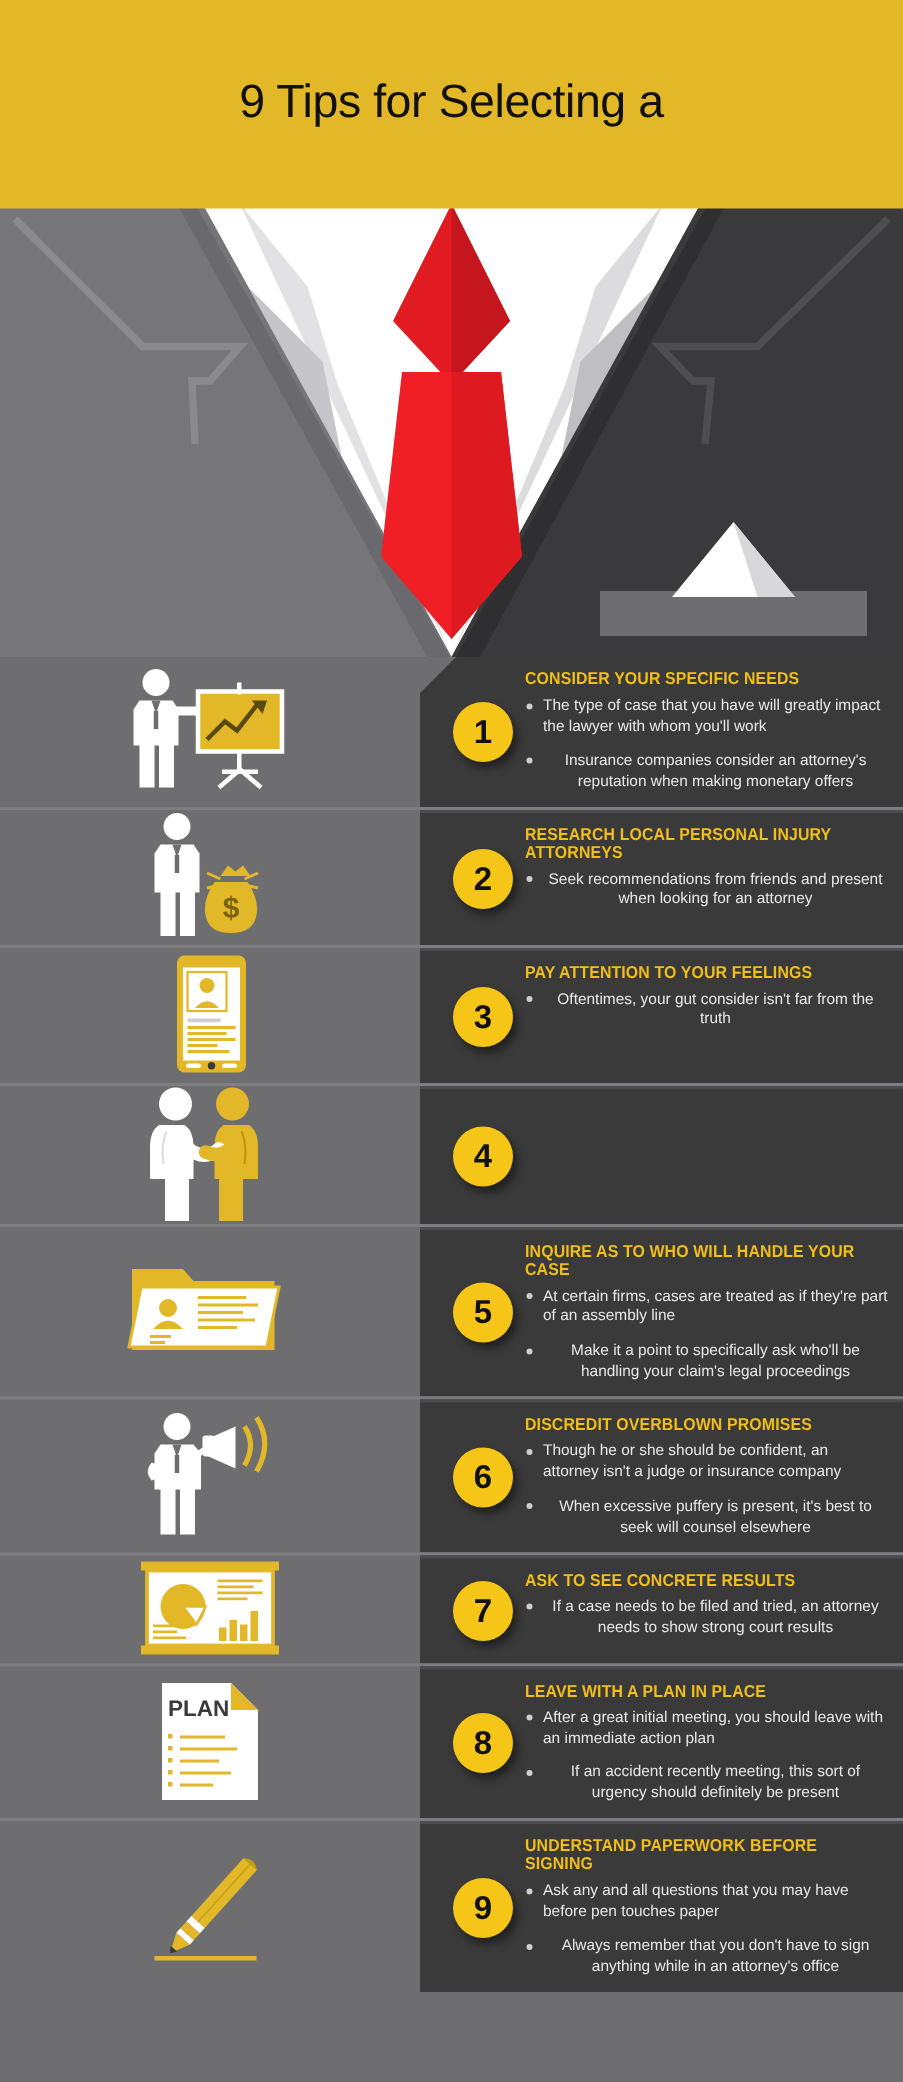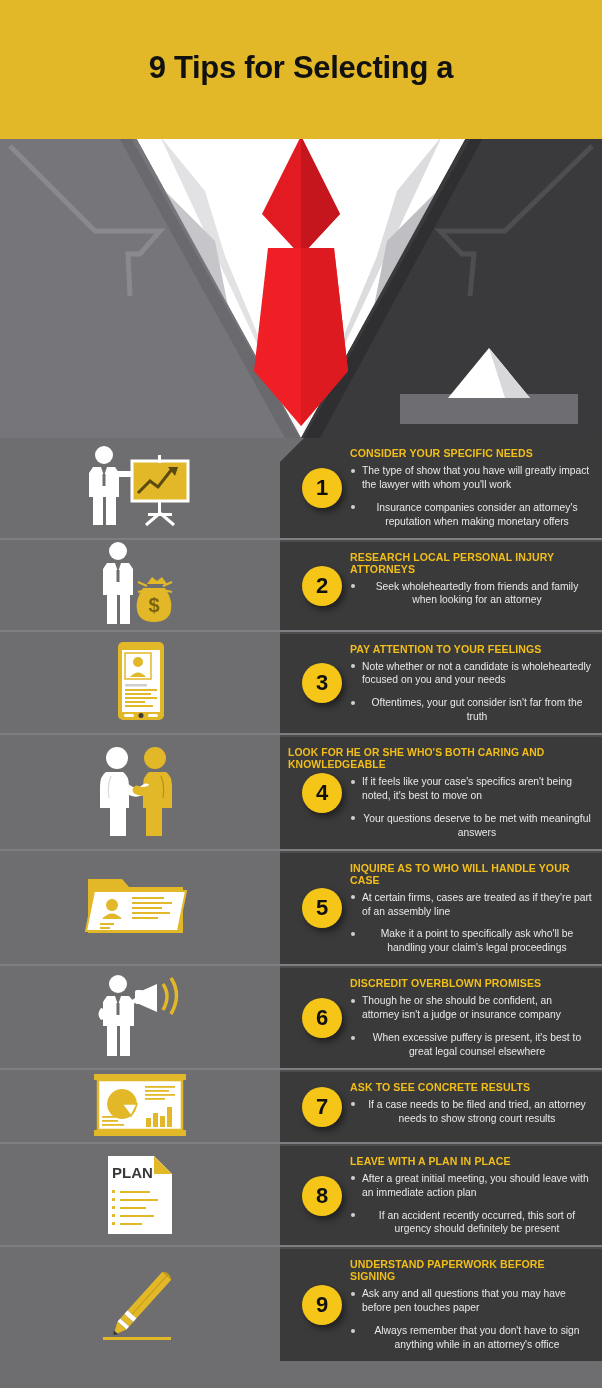--- a/index.html
+++ b/index.html
@@ -2,21 +2,21 @@
 <html><head>
 <meta charset="utf-8">
 <style>
   html,body{margin:0;padding:0;background:#fff;}
   body{font-family:"Liberation Sans",sans-serif;}
   .page{position:relative;width:602px;height:1388px;overflow:hidden;background:#6E6E70;}
 
   
   .header{position:relative;width:602px;height:136px;background:#E2B828;
           display:flex;flex-direction:column;align-items:center;justify-content:center;}
-  .header h1{margin:0;color:#111;font-weight:bold;font-size:31px;line-height:1.24;
+  .header h1{margin:0;color:#111;font-weight:normal;font-size:31px;line-height:1.24;
              text-align:center;letter-spacing:-0.3px;}
   .header h1 .l2{display:block;}
 
   
   .hero{position:relative;width:602px;height:302px;background:#76767A;overflow:hidden;}
   .hero svg{display:block;}
 
   
   .tips{position:relative;width:602px;}
   .row{position:relative;display:flex;background:#6E6E70;border-top:2px solid #7E7E82;}
@@ -118,21 +118,21 @@
         </svg>
       </div>
       <div class="txtcol">
         <div class="notch"></div>
         <div class="numwrap">
           <div class="num">1</div>
         </div>
         <div class="body">
           <p class="head">CONSIDER YOUR SPECIFIC NEEDS</p>
           <ul>
-            <li>The type of show that you have will greatly impact the lawyer with whom you'll work</li>
+            <li>The type of case that you have will greatly impact the lawyer with whom you'll work</li>
             <li>Insurance companies consider an attorney's reputation when making monetary offers</li>
           </ul>
         </div>
       </div>
     </div>
 
     <div class="row">
       <div class="iconcol">
         <svg width="110" height="90" viewBox="0 0 110 90">
           <circle cx="33" cy="11" r="9" fill="#fff"></circle>
@@ -147,21 +147,21 @@
           <text x="69" y="72" font-family="Liberation Sans, sans-serif" font-size="20" font-weight="bold" fill="#7B6312" text-anchor="middle">$</text>
         </svg>
       </div>
       <div class="txtcol">
         <div class="numwrap">
           <div class="num">2</div>
         </div>
         <div class="body">
           <p class="head">RESEARCH LOCAL PERSONAL INJURY ATTORNEYS</p>
           <ul>
-            <li>Seek wholeheartedly from friends and family when looking for an attorney</li>
+            <li>Seek recommendations from friends and present when looking for an attorney</li>
           </ul>
         </div>
       </div>
     </div>
 
     <div class="row">
       <div class="iconcol">
         <svg width="90" height="90" viewBox="0 0 90 90">
           <rect x="23" y="5" width="46" height="78" rx="5" fill="#E2B828"></rect>
           <rect x="27" y="13" width="38" height="62" fill="#fff"></rect>
@@ -179,21 +179,20 @@
           <circle cx="46" cy="78.5" r="2.5" fill="#3A3A3A"></circle>
         </svg>
       </div>
       <div class="txtcol">
         <div class="numwrap">
           <div class="num">3</div>
         </div>
         <div class="body">
           <p class="head">PAY ATTENTION TO YOUR FEELINGS</p>
           <ul>
-            <li>Note whether or not a candidate is wholeheartedly focused on you and your needs</li>
             <li>Oftentimes, your gut consider isn't far from the truth</li>
           </ul>
         </div>
       </div>
     </div>
 
     <div class="row">
       <div class="iconcol">
         <svg width="110" height="92" viewBox="0 0 110 92">
           <circle cx="32" cy="12" r="11" fill="#fff"></circle>
@@ -202,27 +201,20 @@
           <path d="M81 26 q6 4 6 14 v22 h-10 v28 h-16 v-28 h-3 v-22 q0 -10 6 -14 z" fill="#E2B828"></path>
           <path d="M41 42 q10 8 20 0" stroke="#fff" stroke-width="9" fill="none" stroke-linecap="round"></path>
           <path d="M52 44 q9 4 16 -2" stroke="#E2B828" stroke-width="9" fill="none" stroke-linecap="round"></path>
           <path d="M26 30 q-4 10 -2 22" stroke="#D8D8D8" stroke-width="1.2" fill="none"></path>
           <path d="M76 30 q4 10 2 22" stroke="#B8920F" stroke-width="1.2" fill="none"></path>
         </svg>
       </div>
       <div class="txtcol">
         <div class="numwrap">
           <div class="num">4</div>
-        </div>
-        <div class="body">
-          <p class="head wide">LOOK FOR HE OR SHE WHO'S BOTH CARING AND KNOWLEDGEABLE</p>
-          <ul>
-            <li>If it feels like your case's specifics aren't being noted, it's best to move on</li>
-            <li>Your questions deserve to be met with meaningful answers</li>
-          </ul>
         </div>
       </div>
     </div>
 
     <div class="row">
       <div class="iconcol">
         <svg width="120" height="80" viewBox="0 0 120 80">
           <path d="M8 12 h34 l7 8 h54 v46 h-95 z" fill="#E2B828"></path>
           <path d="M14 24 h92 l-8 40 h-92 z" fill="#fff" stroke="#E2B828" stroke-width="2"></path>
           <circle cx="32" cy="38" r="6" fill="#E2B828"></circle>
@@ -268,21 +260,21 @@
         </svg>
       </div>
       <div class="txtcol">
         <div class="numwrap">
           <div class="num">6</div>
         </div>
         <div class="body">
           <p class="head">DISCREDIT OVERBLOWN PROMISES</p>
           <ul>
             <li>Though he or she should be confident, an attorney isn't a judge or insurance company</li>
-            <li>When excessive puffery is present, it's best to great legal counsel elsewhere</li>
+            <li>When excessive puffery is present, it's best to seek will counsel elsewhere</li>
           </ul>
         </div>
       </div>
     </div>
 
     <div class="row">
       <div class="iconcol">
         <svg width="100" height="72" viewBox="0 0 100 72">
           <rect x="4" y="4" width="92" height="6" fill="#E2B828"></rect>
           <rect x="8" y="10" width="84" height="50" fill="#fff" stroke="#E2B828" stroke-width="2.5"></rect>
@@ -336,21 +328,21 @@
         </svg>
       </div>
       <div class="txtcol">
         <div class="numwrap">
           <div class="num">8</div>
         </div>
         <div class="body">
           <p class="head">LEAVE WITH A PLAN IN PLACE</p>
           <ul>
             <li>After a great initial meeting, you should leave with an immediate action plan</li>
-            <li>If an accident recently occurred, this sort of urgency should definitely be present</li>
+            <li>If an accident recently meeting, this sort of urgency should definitely be present</li>
           </ul>
         </div>
       </div>
     </div>
 
     <div class="row">
       <div class="iconcol">
         <svg width="90" height="86" viewBox="0 0 90 86">
           <g transform="rotate(42 45 43)">
             <rect x="40" y="4" width="12" height="52" fill="#E2B828"></rect>

